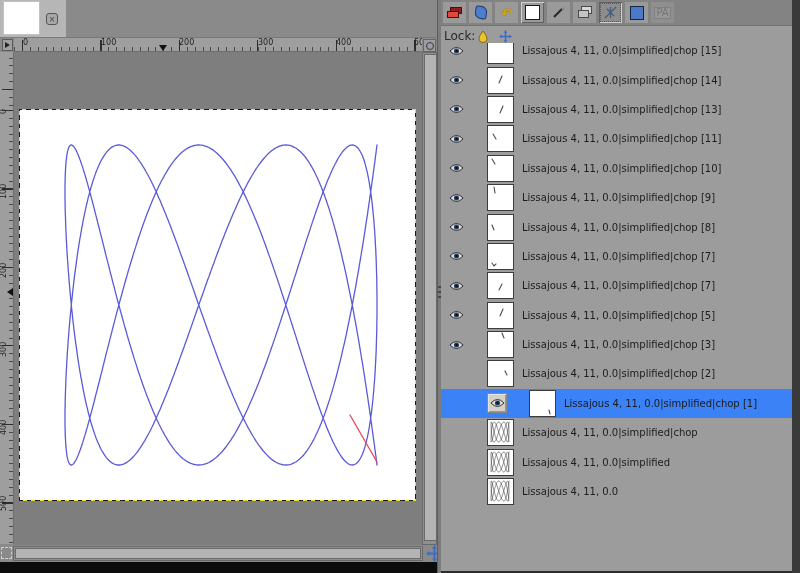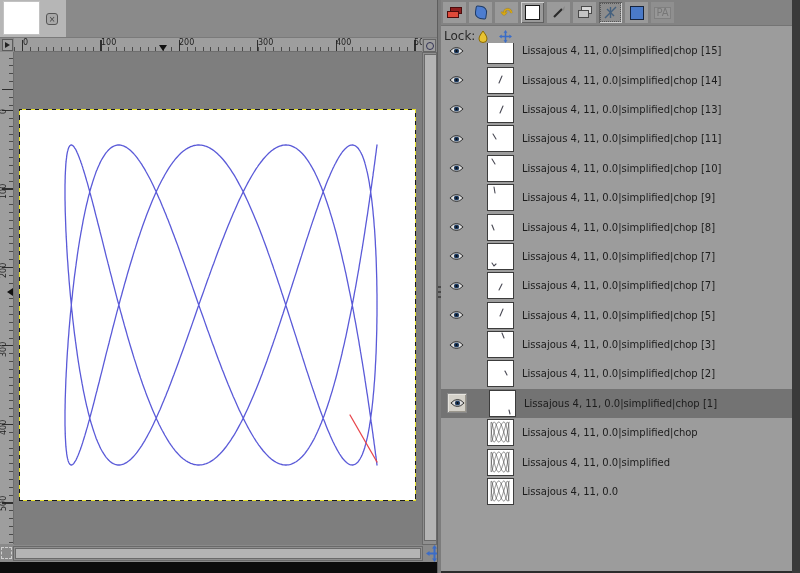--- a/index.html
+++ b/index.html
@@ -82,21 +82,21 @@
   .ic-sheets i.b{left:3px;top:0;}
   .ic-sheets i.f{left:0;top:4px;background:#c4c4c4;}
   .ic-blue-square{width:12px;height:12px;background:#4a7ac8;border:1px solid #16243d;}
   .ic-paths{font-size:10px;color:#6e6e6e;border:1px solid #7e7e7e;padding:0 1px;background:#a8a8a8;line-height:10px;}
   .dock-lockrow{position:absolute;left:0;top:26px;width:351px;height:17px;}
   .lock-label{position:absolute;left:3px;top:3px;font-size:12px;color:#2a2a2a;}
   .lock-ic{position:absolute;top:2px;}
   
   .layer-list{position:absolute;left:0;top:43px;width:351px;height:524px;overflow:hidden;}
   .lrow{position:relative;height:29.4px;display:flex;align-items:center;}
-  .lrow.selected{background:#737373;}
+  .lrow.selected{background:#3b82f6;padding-left:40px;}
   .eyecell{width:18px;height:18px;margin-left:6px;display:flex;align-items:center;justify-content:center;flex:0 0 auto;}
   .eyecell.boxed{border:1px solid #8a8a8a;box-shadow:inset 1px 1px 0 #e6e4de, inset -1px -1px 0 #9a968c;background:#d4d1c9;}
   .linkcell{width:22px;flex:0 0 auto;}
   .lthumb{width:27px;height:27px;background:#fff;border:1.5px solid #3c3c3c;box-sizing:border-box;flex:0 0 auto;}
   .lname{font-size:10px;color:#1c1c1c;margin-left:8px;white-space:nowrap;}
 </style>
 </head>
 <body>
 
 <div class="img-window">

